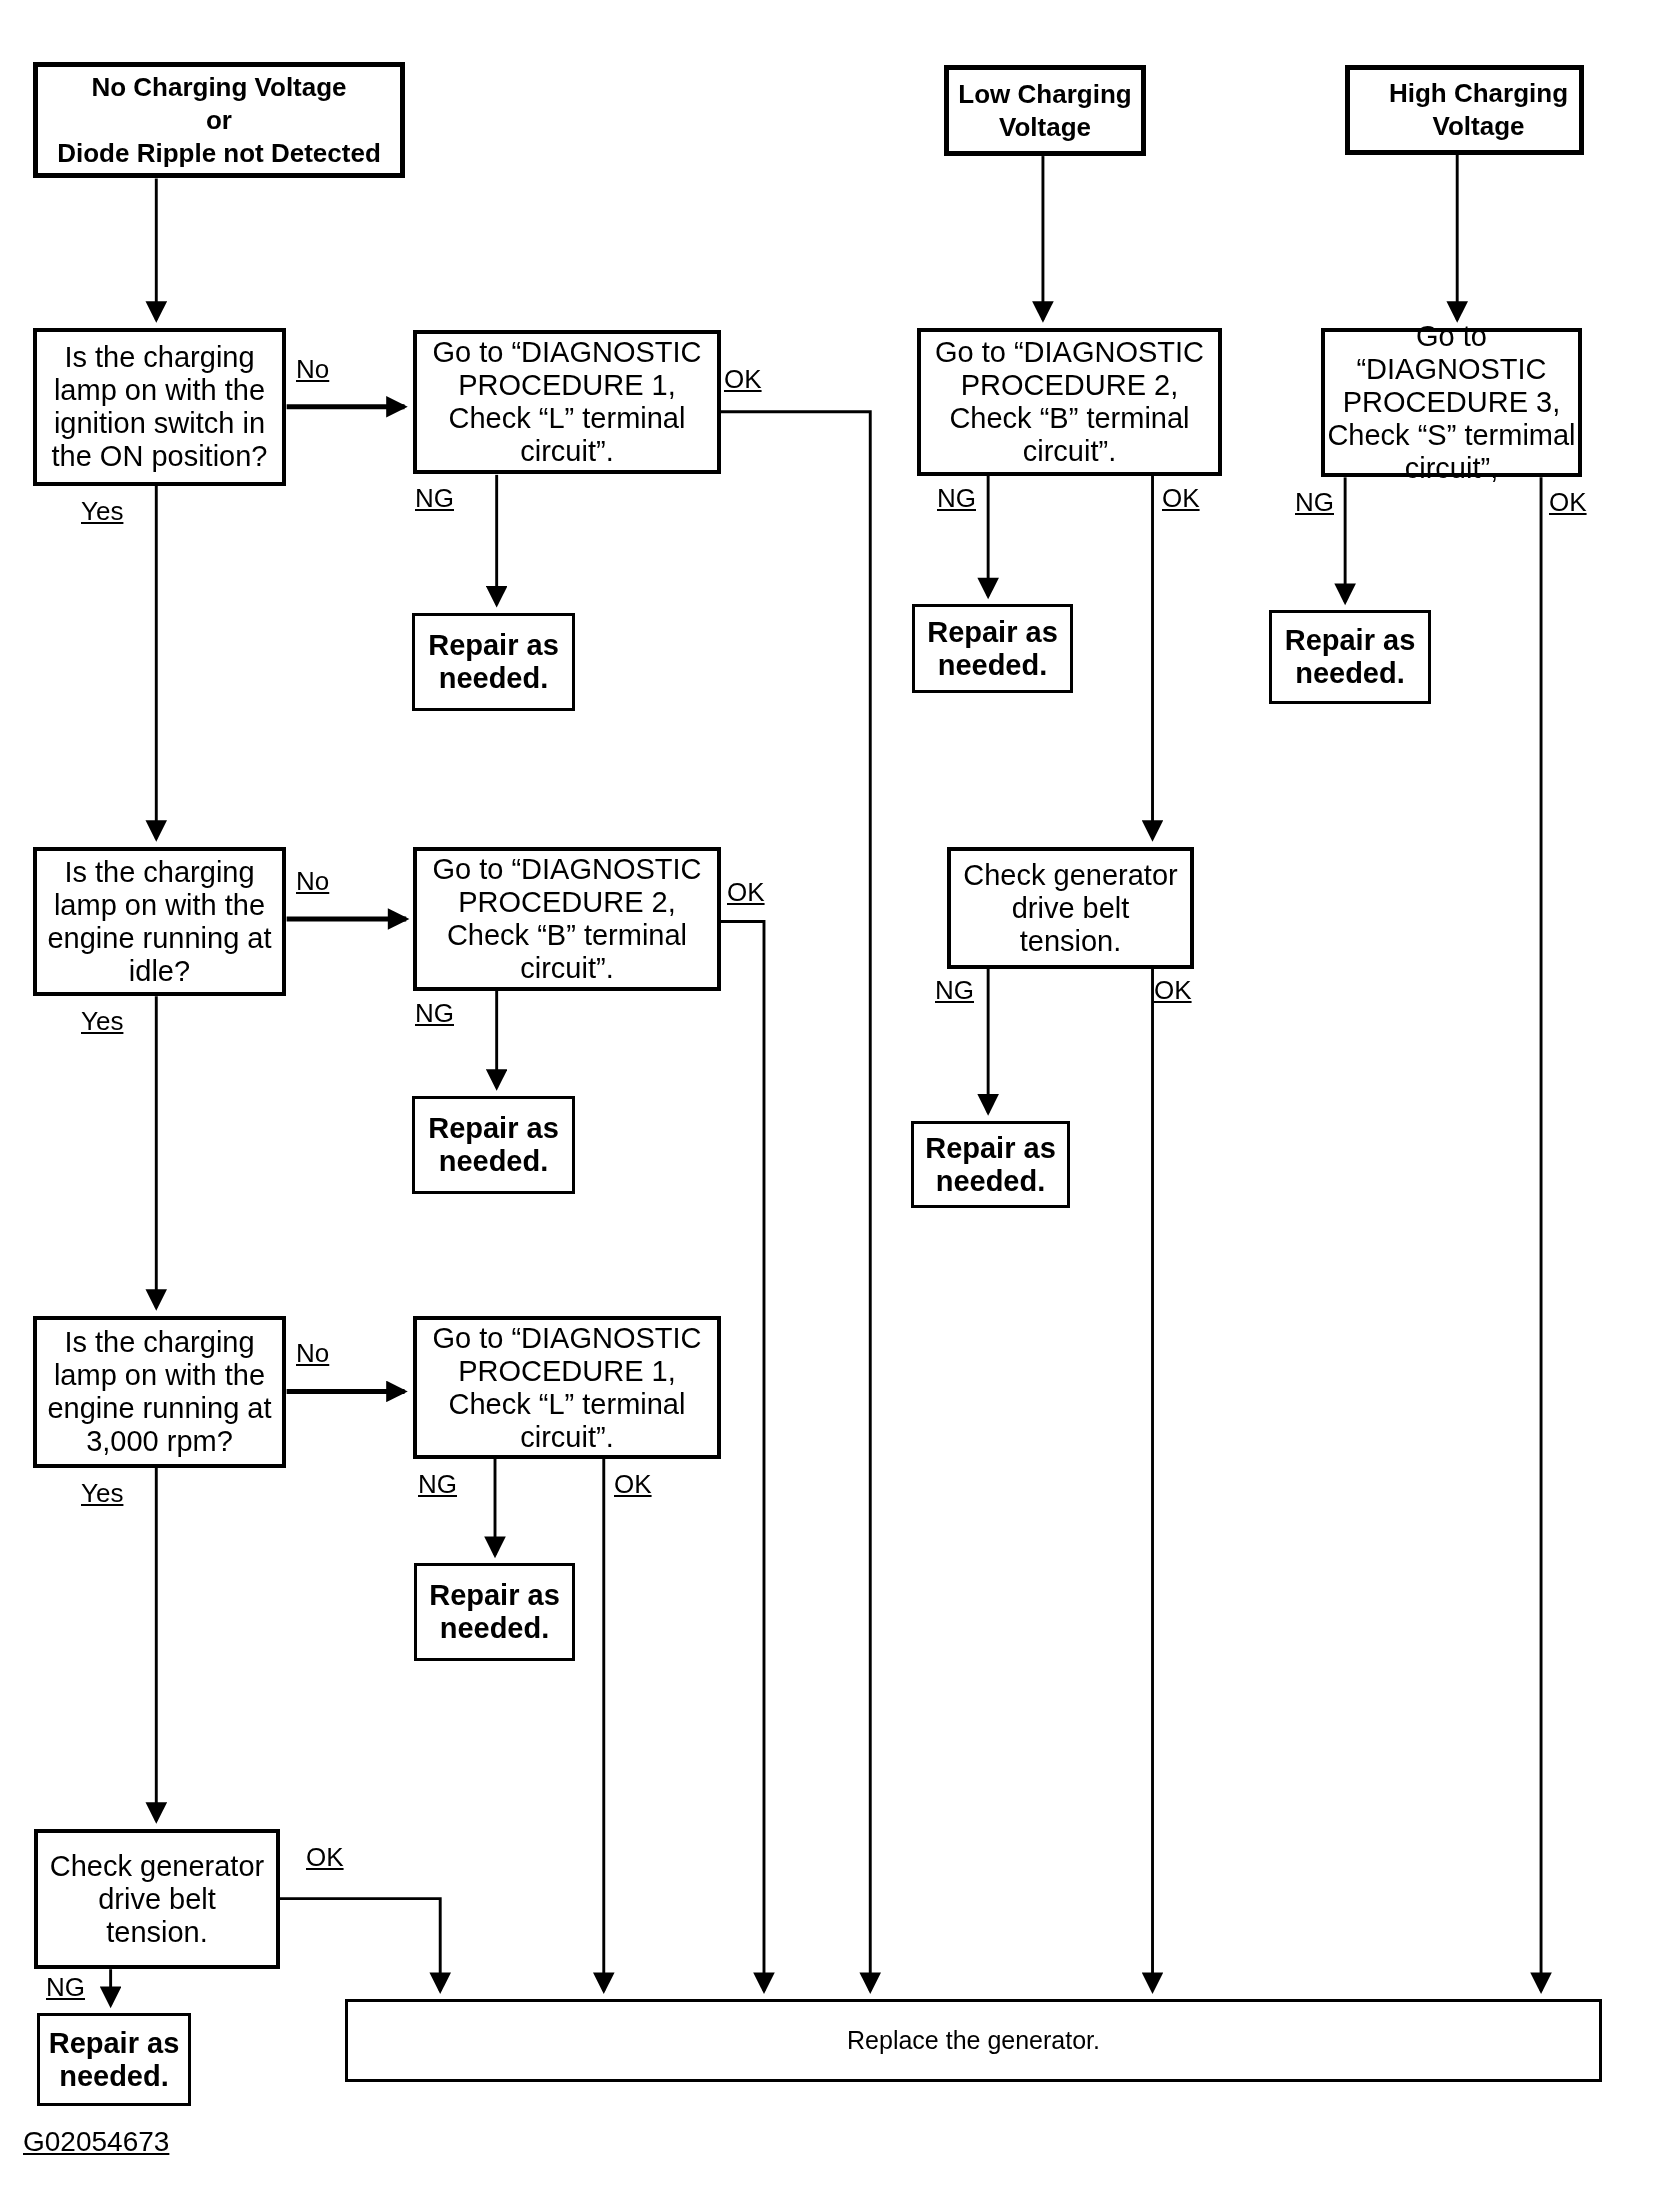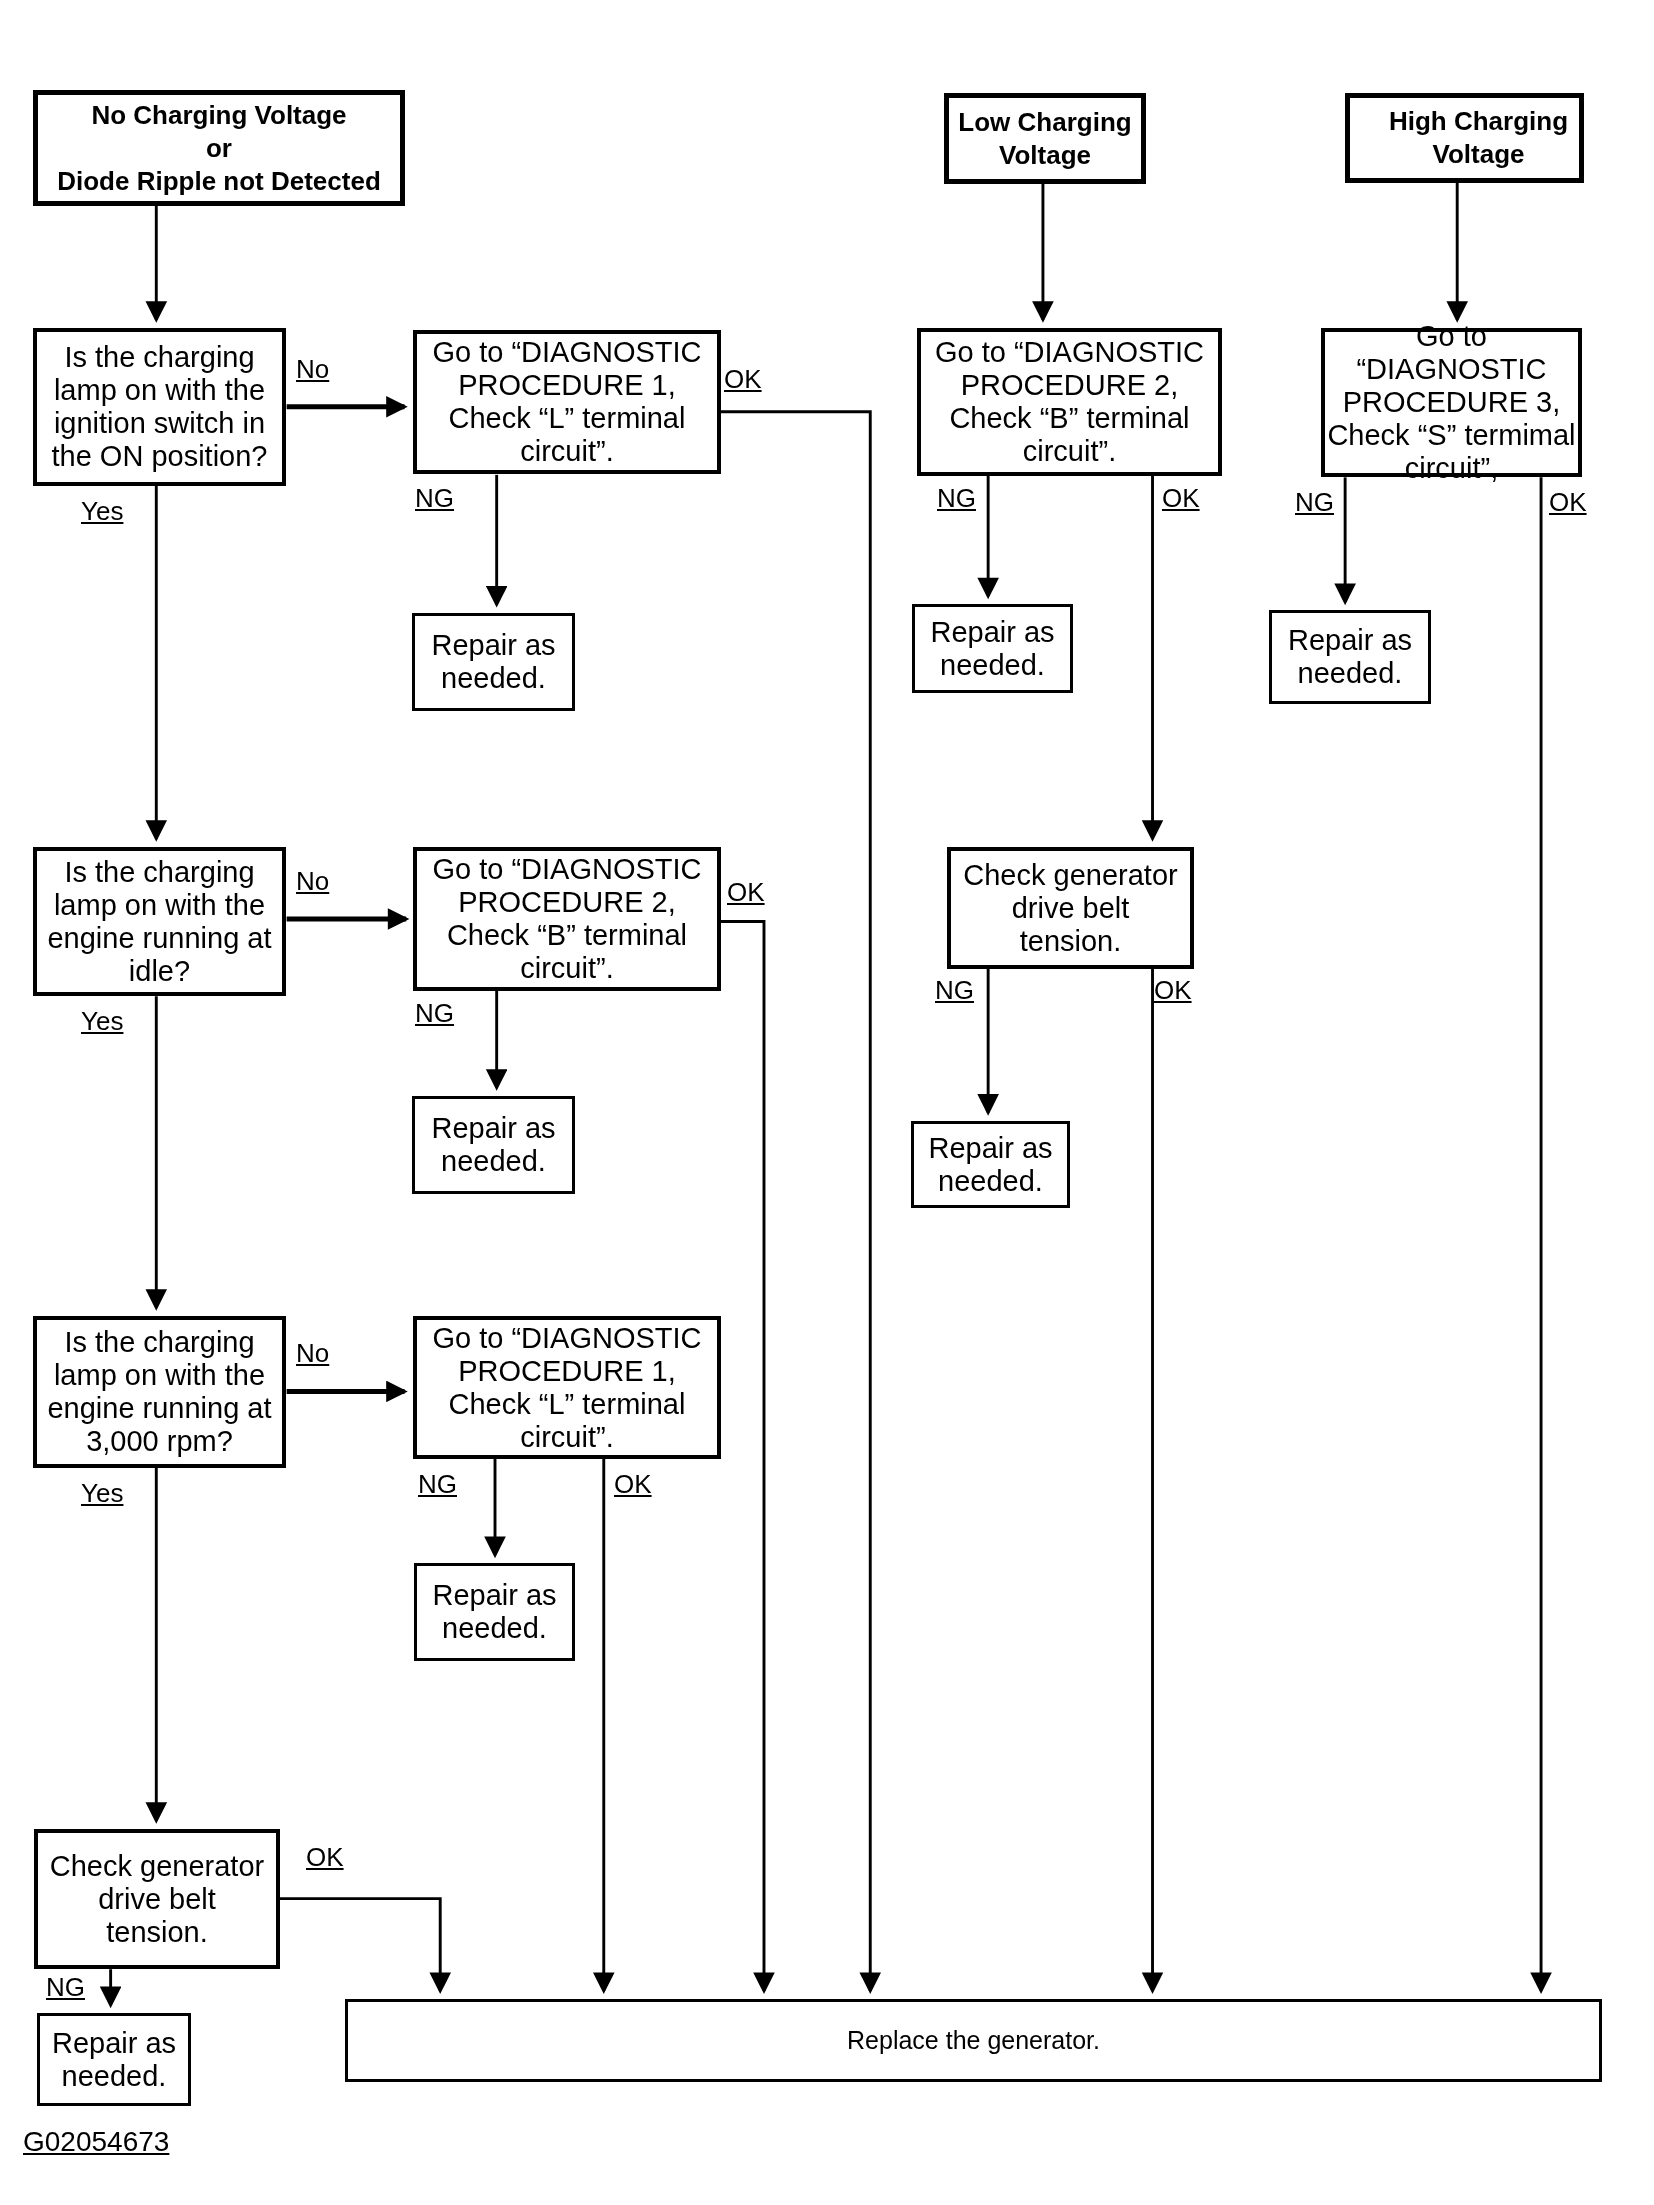--- a/index.html
+++ b/index.html
@@ -15,22 +15,22 @@
     position:absolute;
     box-sizing:border-box;
     border:4.2px solid #000;
     background:#fff;
     display:flex;align-items:center;justify-content:center;
     text-align:center;
     white-space:pre-line;
     font-size:29px;line-height:33px;
     color:#000;
   }
-  .hdr{border-width:5.8px;font-weight:bold;font-size:26px;margin-top:28px;}
-  .repair{border-width:3.3px;}
+  .hdr{border-width:5.8px;font-weight:bold;font-size:26px;}
+  .repair{border-width:3.3px;font-weight:bold;}
   .bar{border-width:3.3px;font-size:25px;}
   .lbl{
     position:absolute;
     font-size:26px;line-height:28px;
     white-space:nowrap;
     color:#000;
     text-decoration:underline;
   }
   .code{font-size:28px;margin-top:8px;}
   svg line, svg polyline{stroke:#000;fill:none;}

